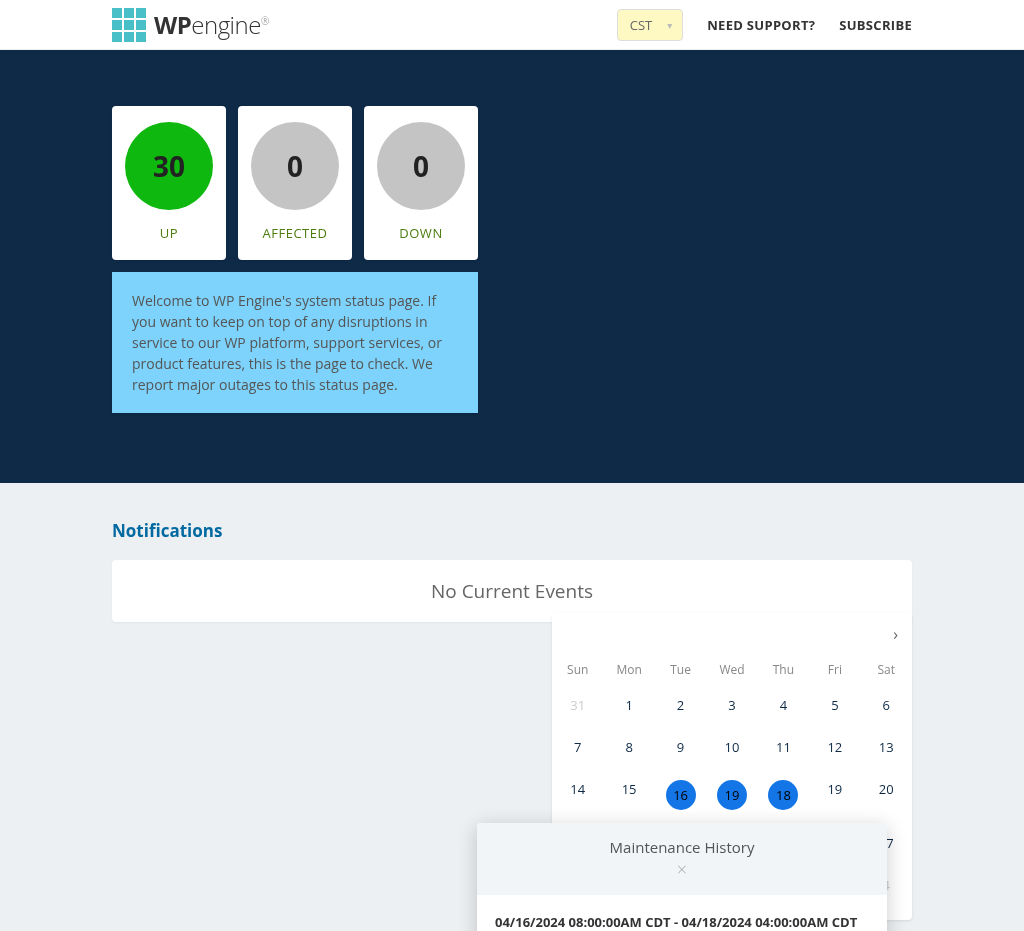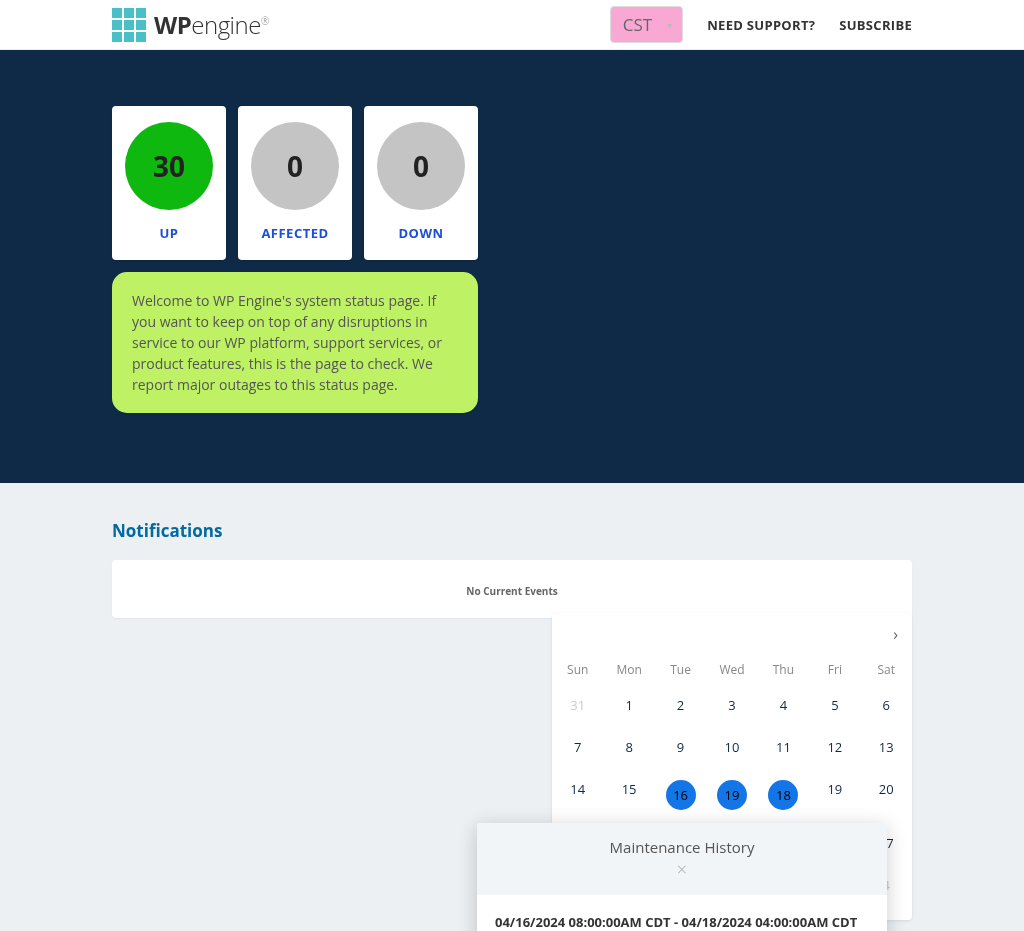--- a/index.html
+++ b/index.html
@@ -9,36 +9,36 @@
   .logo-icon { width:34px; height:34px; background:#49c0c8; position:relative; }
   .logo-icon::before { content:""; position:absolute; inset:0; background:
     linear-gradient(#fff,#fff) left 10px top 0/2px 100% no-repeat,
     linear-gradient(#fff,#fff) left 22px top 0/2px 100% no-repeat,
     linear-gradient(#fff,#fff) left 0 top 10px/100% 2px no-repeat,
     linear-gradient(#fff,#fff) left 0 top 22px/100% 2px no-repeat;}
   .logo-text { font-size:24px; font-weight:300; color:#333; letter-spacing:-0.5px;}
   .logo-text b { font-weight:700; }
   .logo-r { font-size:10px; color:#888; vertical-align:super; }
   .topbar-right { display:flex; align-items:center; gap:24px; }
-  .tz-select { border:1px solid #ddd; border-radius:4px; padding:6px 30px 6px 12px; font-size:17px; color:#666; position:relative; background:#f9a8d4;}
+  .tz-select { border:1px solid #ddd; border-radius:4px; padding:6px 30px 6px 12px; font-size:13px; color:#666; position:relative; background:#fef9c3;}
   .tz-select::after { content:"▾"; position:absolute; right:10px; color:#bbb; font-size:10px; top:50%; transform:translateY(-50%); }
   .top-link { font-size:13px; font-weight:700; color:#333; letter-spacing:0.3px; cursor:pointer;}
   .hero { background:#0e2a47; padding:56px 112px 70px; }
   .stat-row { display:flex; gap:12px; }
   .stat-card { background:#fff; border-radius:4px; width:114px; padding:16px 0 18px; text-align:center; box-shadow:0 1px 2px rgba(0,0,0,0.1);}
   .circle { width:88px; height:88px; border-radius:50%; margin:0 auto 14px; display:flex; align-items:center; justify-content:center; font-size:28px; font-weight:700;}
   .circle.green { background:#0fb80f; color:#222;}
   .circle.grey { background:#c4c4c4; color:#222;}
-  .stat-label { font-size:13px; font-weight:700; letter-spacing:0.5px; color:#1d4ed8; }
-  .welcome-card { background:#bef264; border-radius:15px; width:366px; margin-top:12px; padding:18px 20px; box-shadow:0 1px 2px rgba(0,0,0,0.1);}
+  .stat-label { font-size:13px; font-weight:400; letter-spacing:0.5px; color:#4d7c0f; }
+  .welcome-card { background:#7dd3fc; border-radius:0; width:366px; margin-top:12px; padding:18px 20px; box-shadow:0 1px 2px rgba(0,0,0,0.1);}
   .welcome-card p { font-size:14px; color:#555; line-height:1.5; }
   .mid { background:#ecf0f3; padding:36px 112px 40px; position:relative;}
   .notif-title { font-size:17px; font-weight:700; color:#0369a1; margin-bottom:18px;}
   .events-bar { background:#fff; border-radius:4px; padding:18px; text-align:center; box-shadow:0 1px 2px rgba(0,0,0,0.05); width:800px;}
-  .events-bar span { font-size:10px; font-weight:700; color:#666;}
+  .events-bar span { font-size:19px; font-weight:400; color:#666;}
   .calendar-card { position:absolute; right:112px; top:130px; width:360px; background:#fff; border-radius:4px; box-shadow:0 1px 3px rgba(0,0,0,0.1); padding-bottom:14px;}
   .cal-head { display:flex; justify-content:flex-end; padding:10px 14px; font-size:16px; color:#666;}
   .cal-head span { cursor:pointer; }
   .dow-row, .date-row { display:grid; grid-template-columns:repeat(7,1fr); text-align:center;}
   .dow-row div { font-size:12px; color:#888; padding:6px 0;}
   .date-row div { font-size:13px; color:#0e2a47; padding:12px 0; font-weight:500; cursor:pointer;}
   .date-row div.muted { color:#ccc; }
   .date-row div.sel span { background:#1476e6; color:#000000; border-radius:50%; display:inline-flex; width:30px; height:30px; align-items:center; justify-content:center;}
   .popover { position:absolute; left:477px; top:340px; width:410px; background:#fff; border-radius:4px; box-shadow:0 4px 20px rgba(0,0,0,0.2); z-index:10; overflow:hidden;}
   .pop-head { background:#f2f5f8; padding:14px 18px; display:flex; justify-content:space-between; align-items:center;flex-direction:column;}

